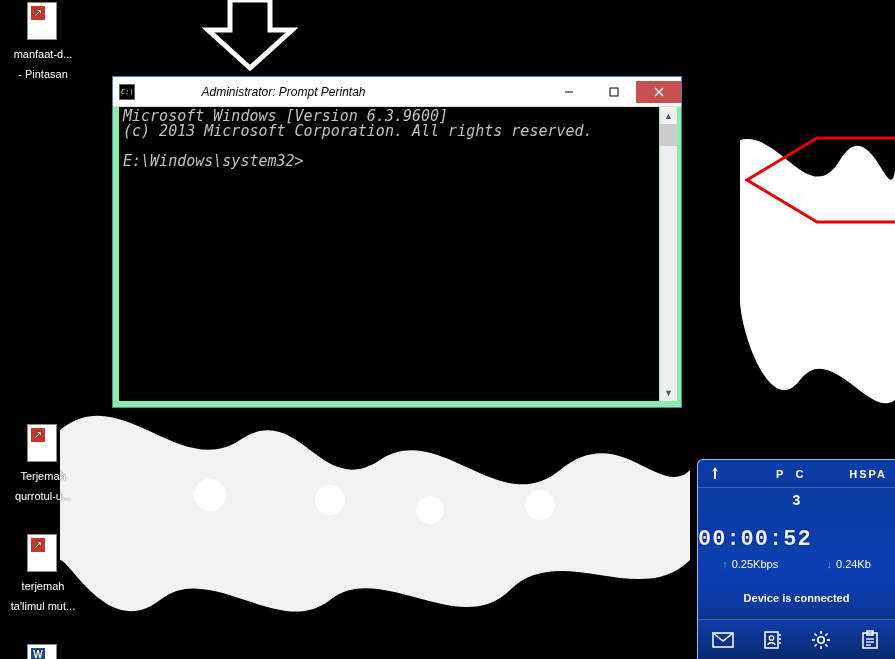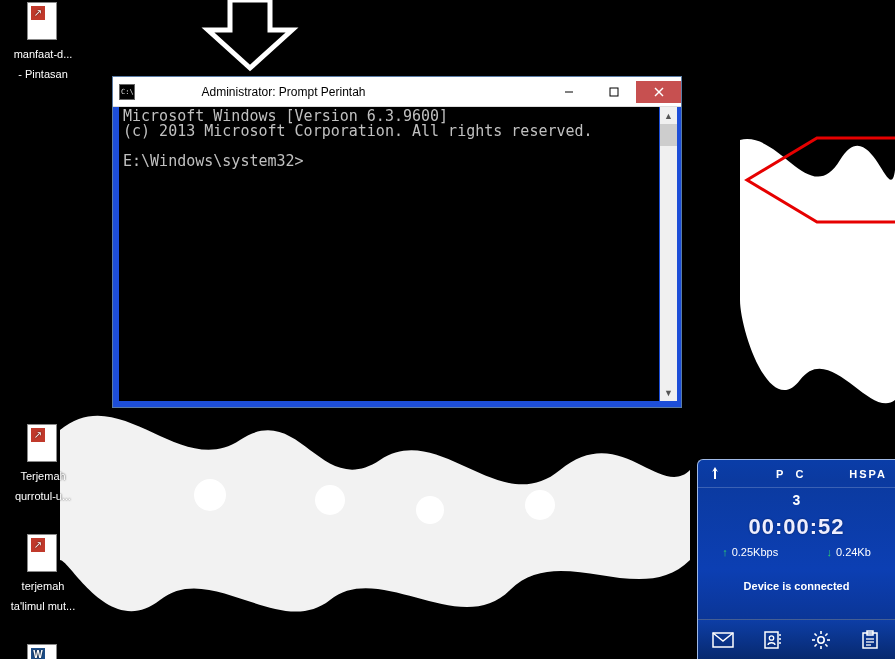--- a/index.html
+++ b/index.html
@@ -52,24 +52,25 @@
     background: #1d4e89; color: #fff; font-size: 10px; text-align: center;
     line-height: 14px; font-weight: bold;
   }
   .di .lbl { line-height: 20px; word-wrap: break-word; }
 
   
   .cmdwin {
     position: absolute;
     left: 112px; top: 76px;
     width: 570px; height: 332px;
-    background: #1d4ed8;
+    background: #86efac;
     border: 1px solid #5a7ca5;
     box-shadow: 0 0 8px rgba(0,0,0,.5);
     z-index: 5;
+    font-style: italic;
   }
   .titlebar {
     height: 30px;
     background: #fff;
     display: flex;
     align-items: center;
     padding-left: 6px;
     border-bottom: 1px solid #ddd;
   }
   .titlebar .ticon {
@@ -145,24 +146,25 @@
     font-weight: bold;
     letter-spacing: 2px;
   }
   .modem .toprow .sigicon { width: 14px; margin-left: 2px; margin-right: 10px; }
   .modem .toprow .sp { flex: 1; }
   .modem .mid {
     text-align: center; padding-top: 4px;
   }
   .modem .count { text-align: center; font-weight: bold; font-size: 14px; }
   .modem .timer {
-    text-align: center; font-size: 22px; font-weight: bold;
-    letter-spacing: 1px; margin-top: 6px;
+    text-align: left; font-size: 22px; font-weight: bold;
+    letter-spacing: 1px; margin-top: 19px;
     color: #eef;
     text-shadow: 0 0 2px #001b55;
+    font-family: Liberation Mono, monospace;
   }
   .modem .speeds {
     display: flex; justify-content: space-around;
     font-size: 11px; margin-top: 6px;
   }
   .modem .speeds .up::before { content: "↑"; color: #2ecc71; margin-right: 4px; font-weight: bold; }
   .modem .speeds .dn::before { content: "↓"; color: #2ecc71; margin-right: 4px; font-weight: bold; }
   .modem .status { text-align: center; font-size: 11px; font-weight: bold; margin-top: 22px; }
   .modem .toolbar {
     position: absolute; left: 0; right: 0; bottom: 0; height: 40px;

